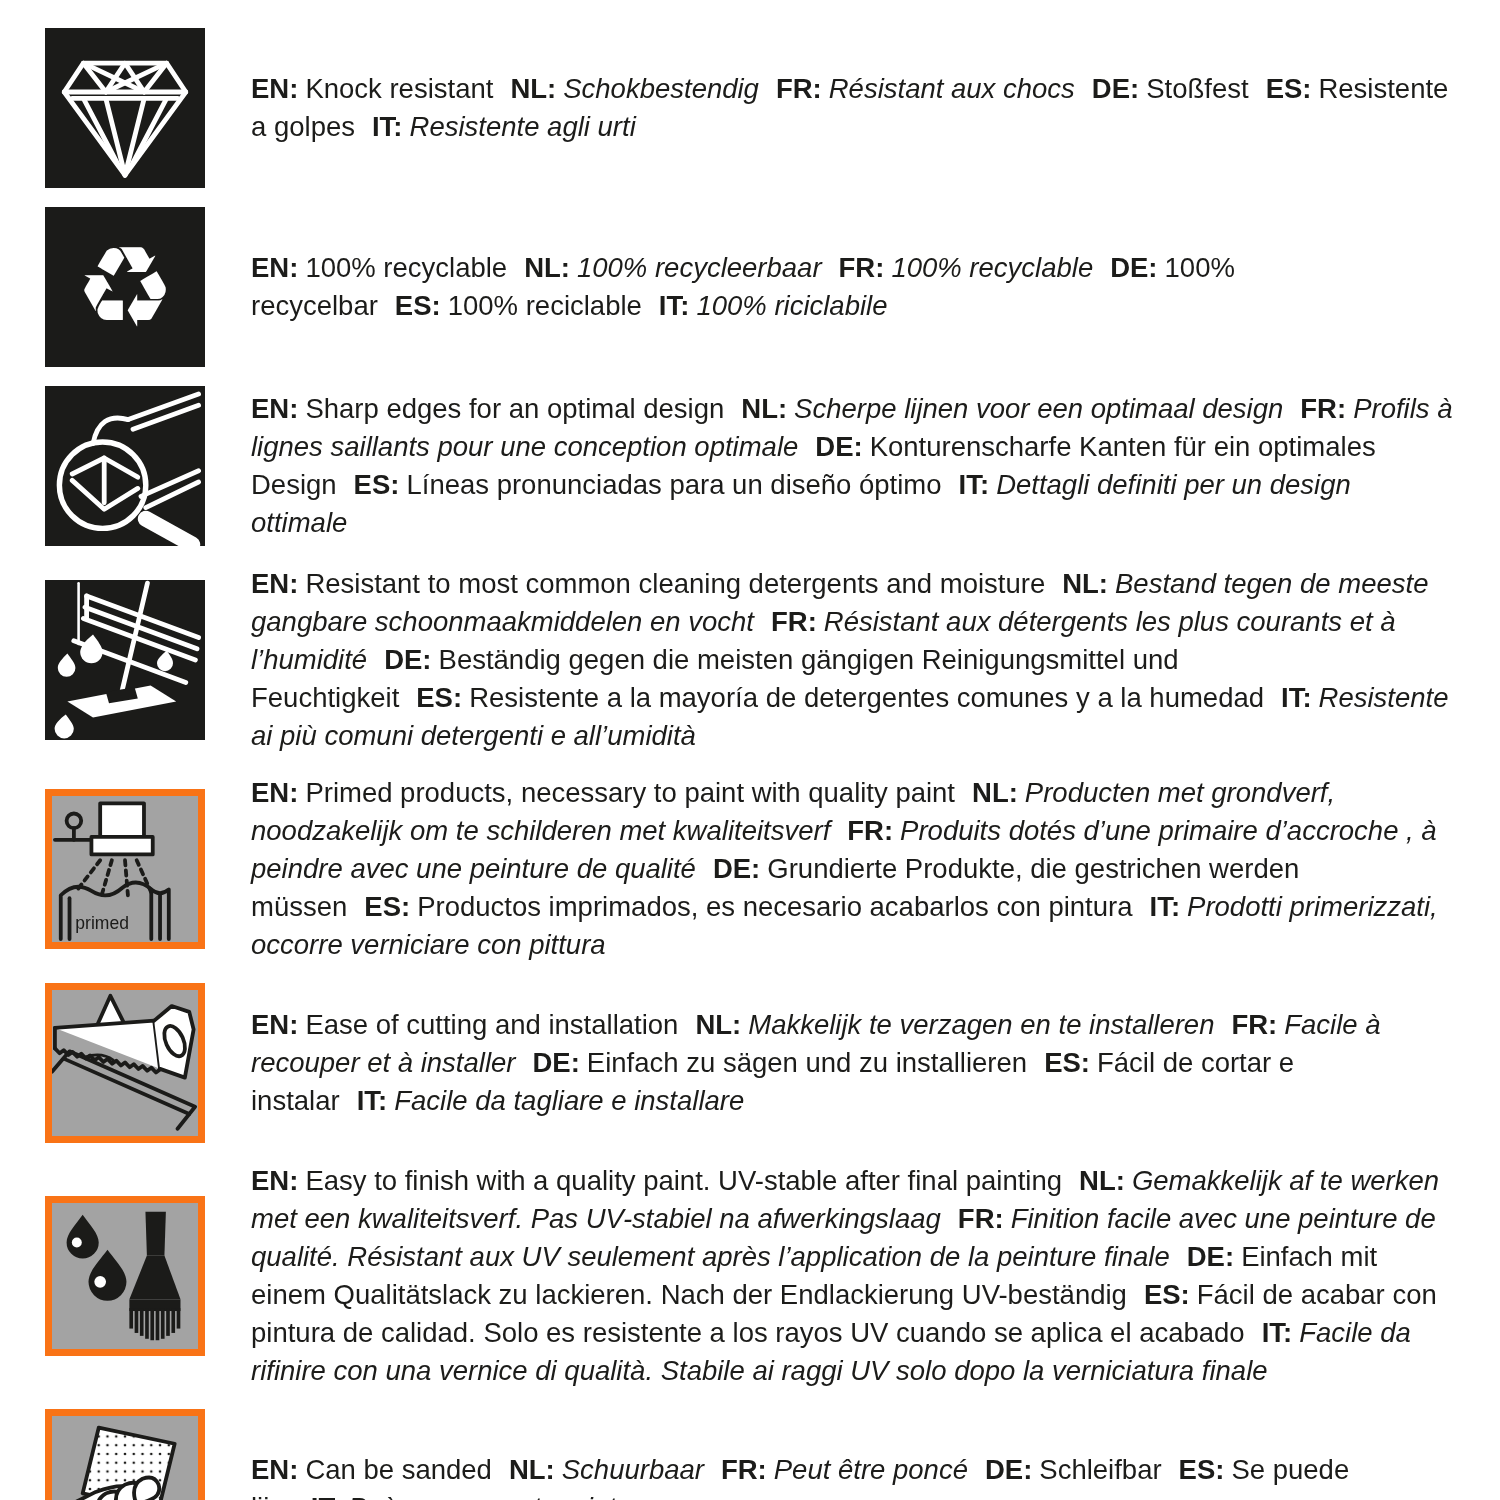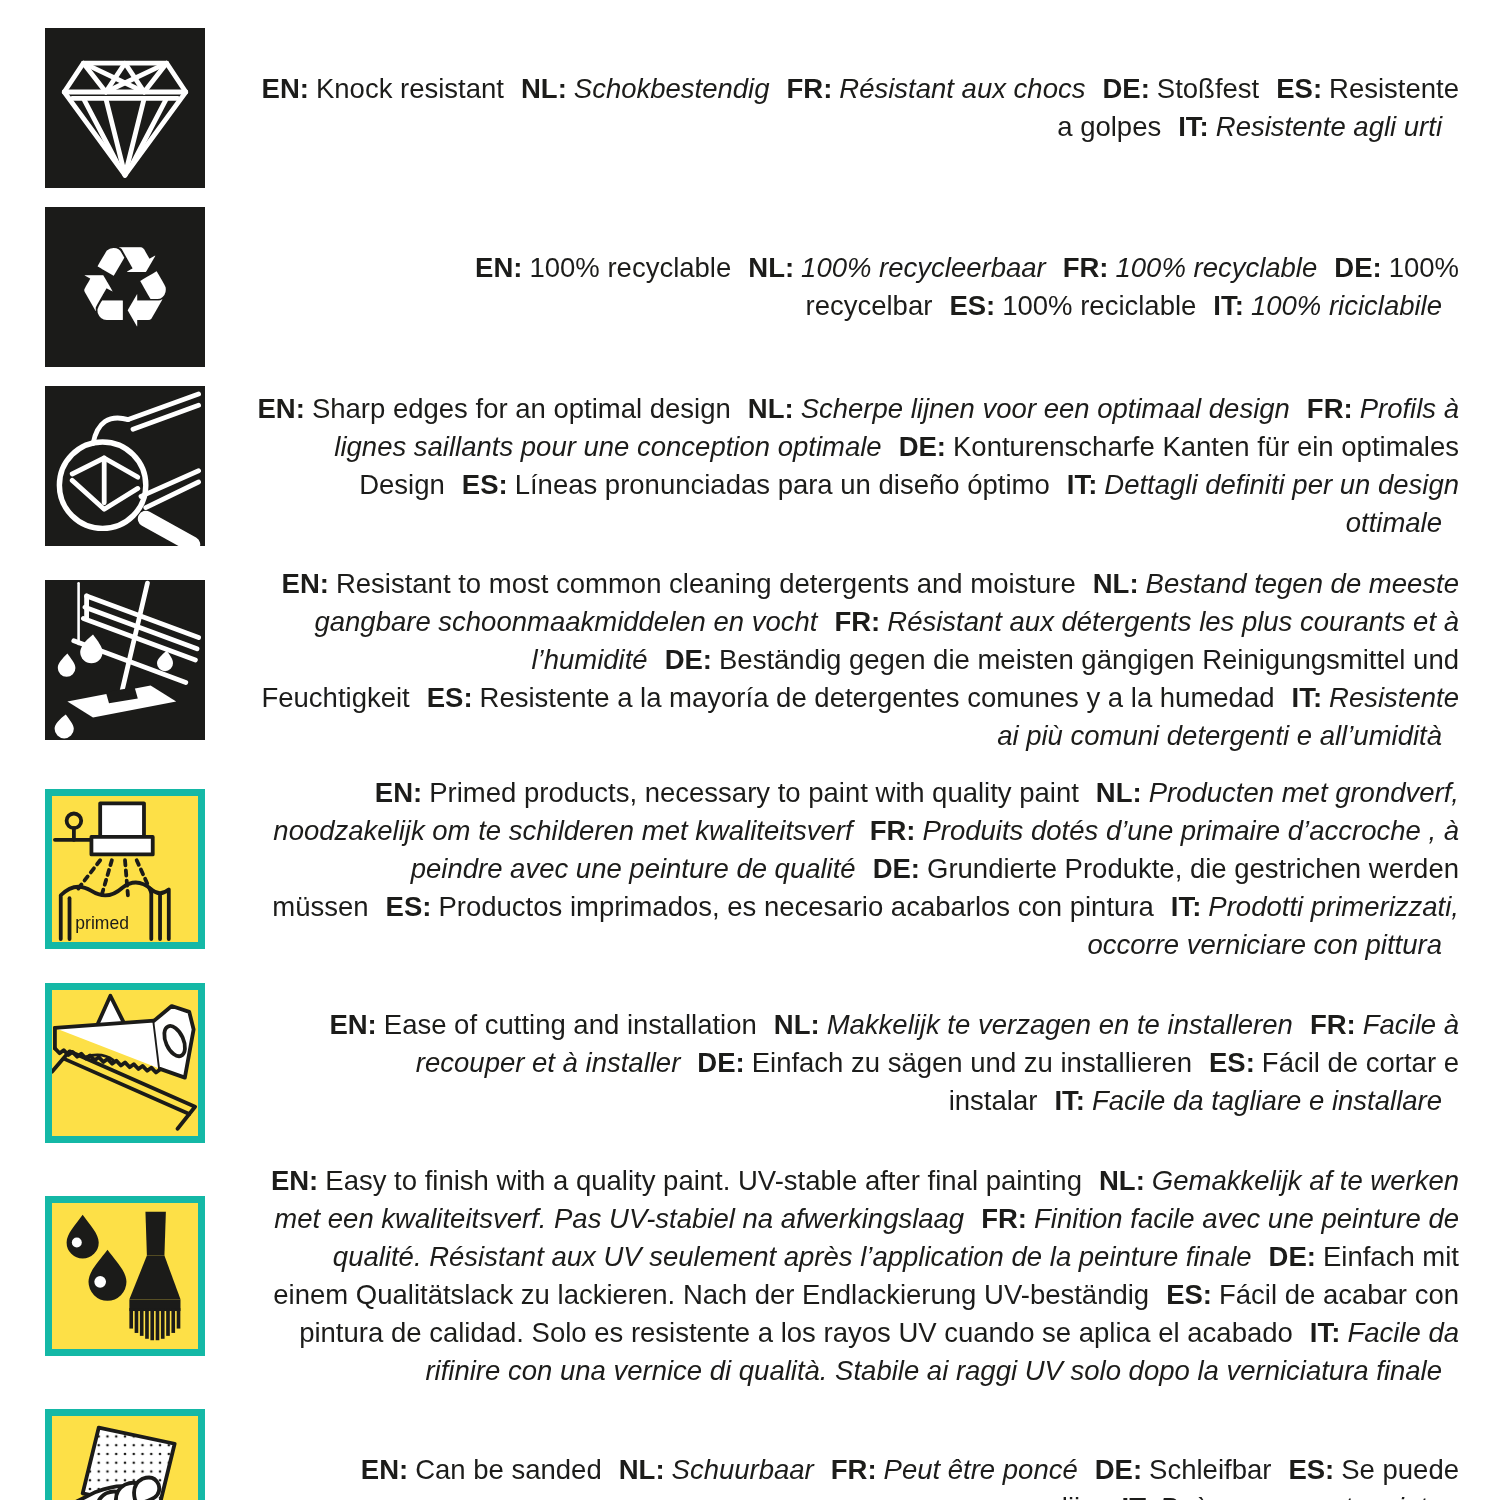--- a/index.html
+++ b/index.html
@@ -4,27 +4,27 @@
 <style>
   html,body{margin:0;padding:0;}
   body{
     width:1500px;height:1500px;overflow:hidden;background:#ffffff;
     font-family:"Liberation Sans",sans-serif;color:#1b1b19;box-sizing:border-box;
     padding:28px 38px 0 45px;
   }
   .row{display:flex;align-items:center;margin-bottom:19px;}
   .icon{width:160px;height:160px;flex:0 0 160px;box-sizing:border-box;position:relative;}
   .icon.dark{background:#1b1b19;}
-  .icon.light{background:#fde047;border:7px solid #14b8a6;}
+  .icon.light{background:#a3a3a3;border:7px solid #f97316;}
   .icon svg{width:100%;height:100%;display:block;}
   .glyph{
     color:#ffffff;font-family:"DejaVu Sans",sans-serif;font-size:112px;
     height:100%;display:flex;align-items:center;justify-content:center;user-select:none;
   }
-  .txt{margin:0 0 0 46px;width:1208px;font-size:27.5px;line-height:38px;color:#1c1c1a;text-align:right;}
+  .txt{margin:0 0 0 46px;width:1208px;font-size:27.5px;line-height:38px;color:#1c1c1a;}
   .seg{margin-right:17px;}
   .lang{font-weight:bold;margin-right:7px;}
   .it{font-style:italic;}
   .w{stroke:#ffffff;fill:none;stroke-width:3;stroke-linecap:round;stroke-linejoin:round;}
   .wf{fill:#ffffff;stroke:none;}
   .b{stroke:#1b1b19;fill:none;stroke-width:2.6;stroke-linecap:round;stroke-linejoin:round;}
   .bw{stroke:#1b1b19;fill:#ffffff;stroke-width:2.6;stroke-linejoin:round;}
   .bf{fill:#1b1b19;stroke:none;}
 </style>
 </head>

